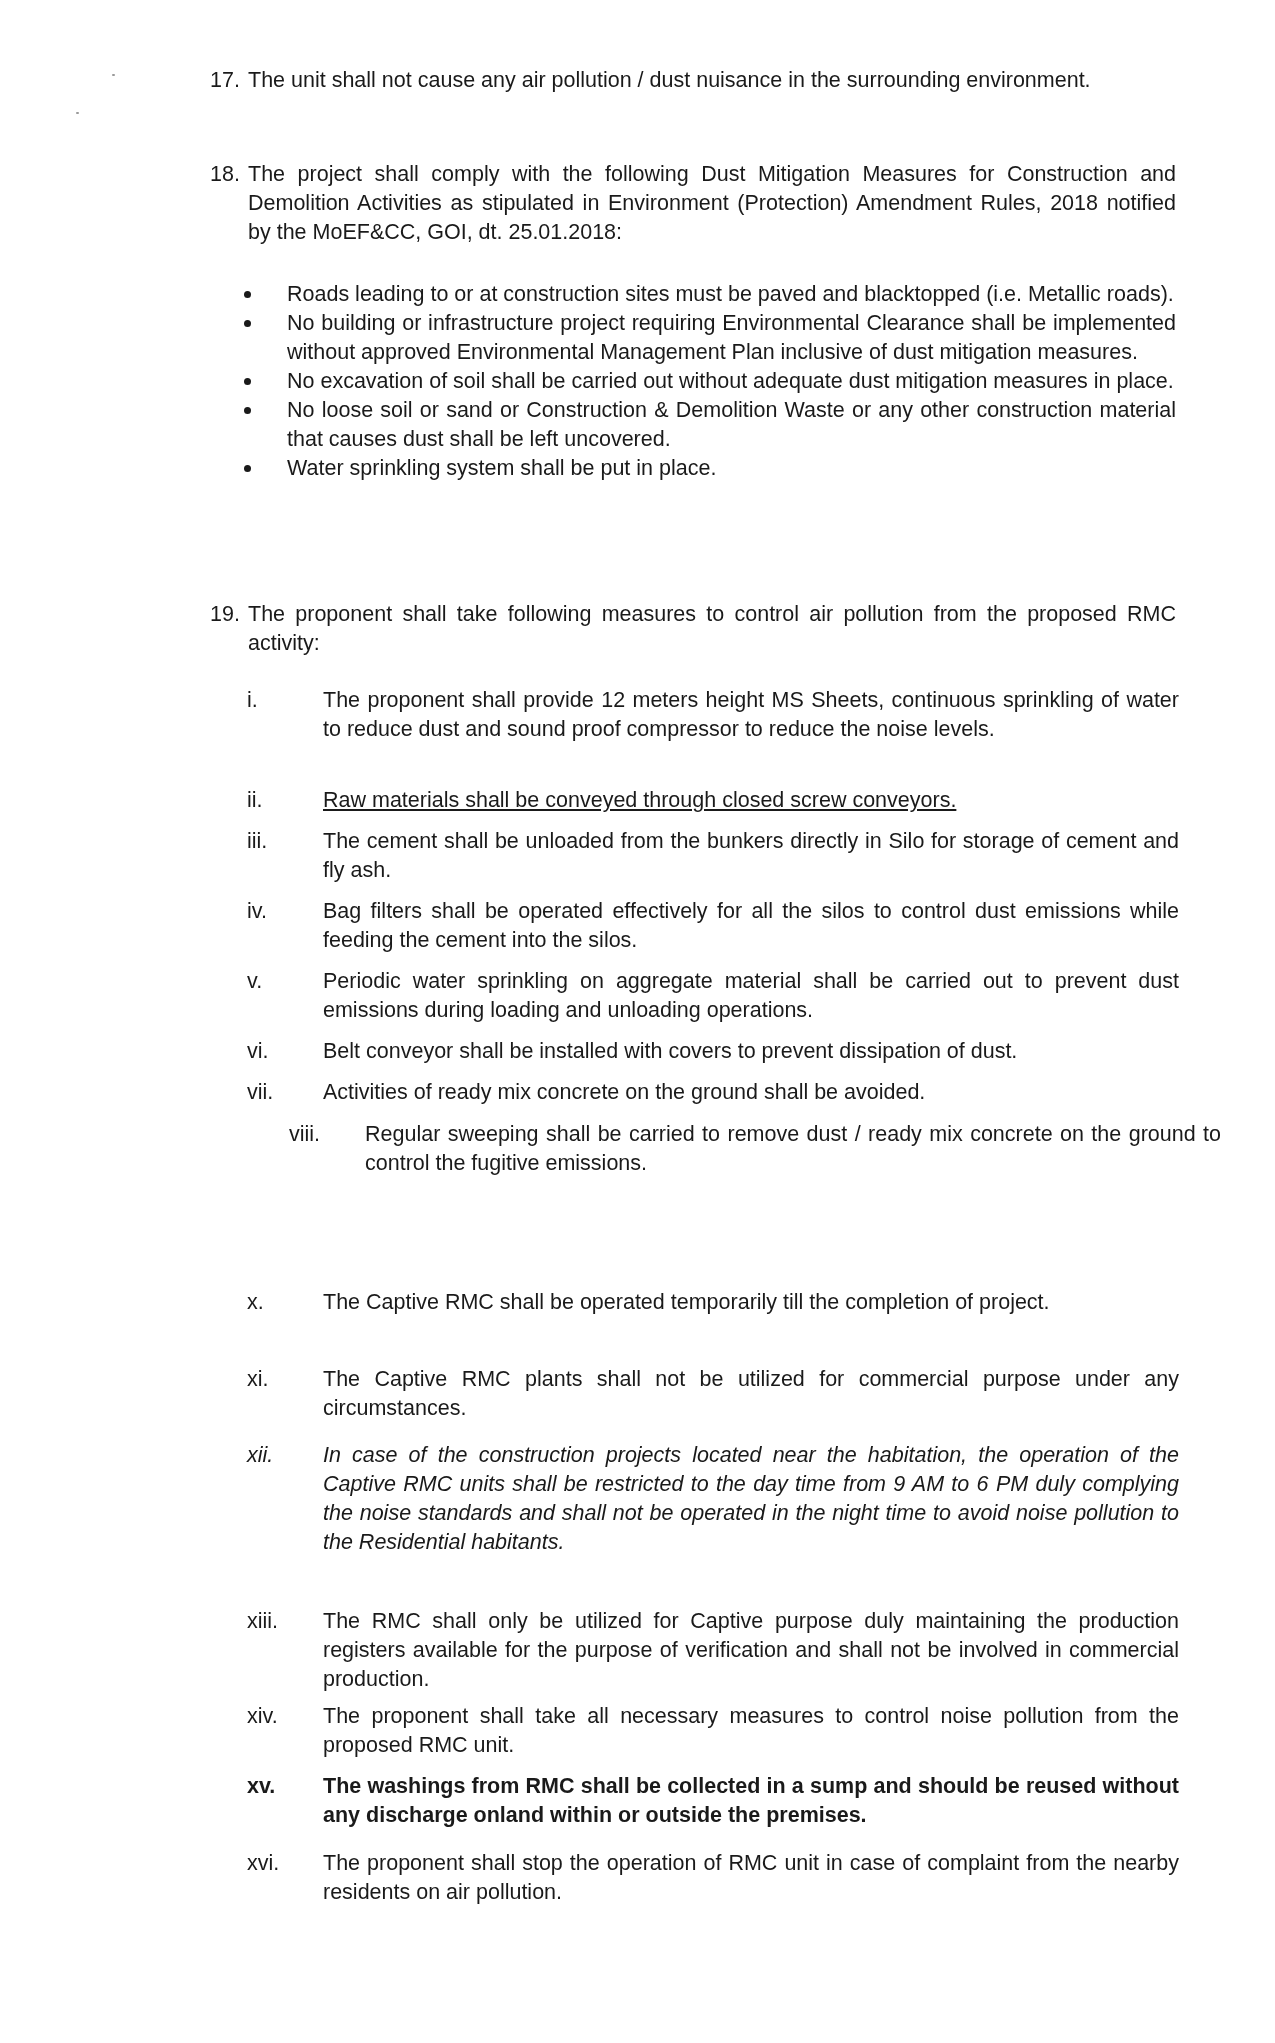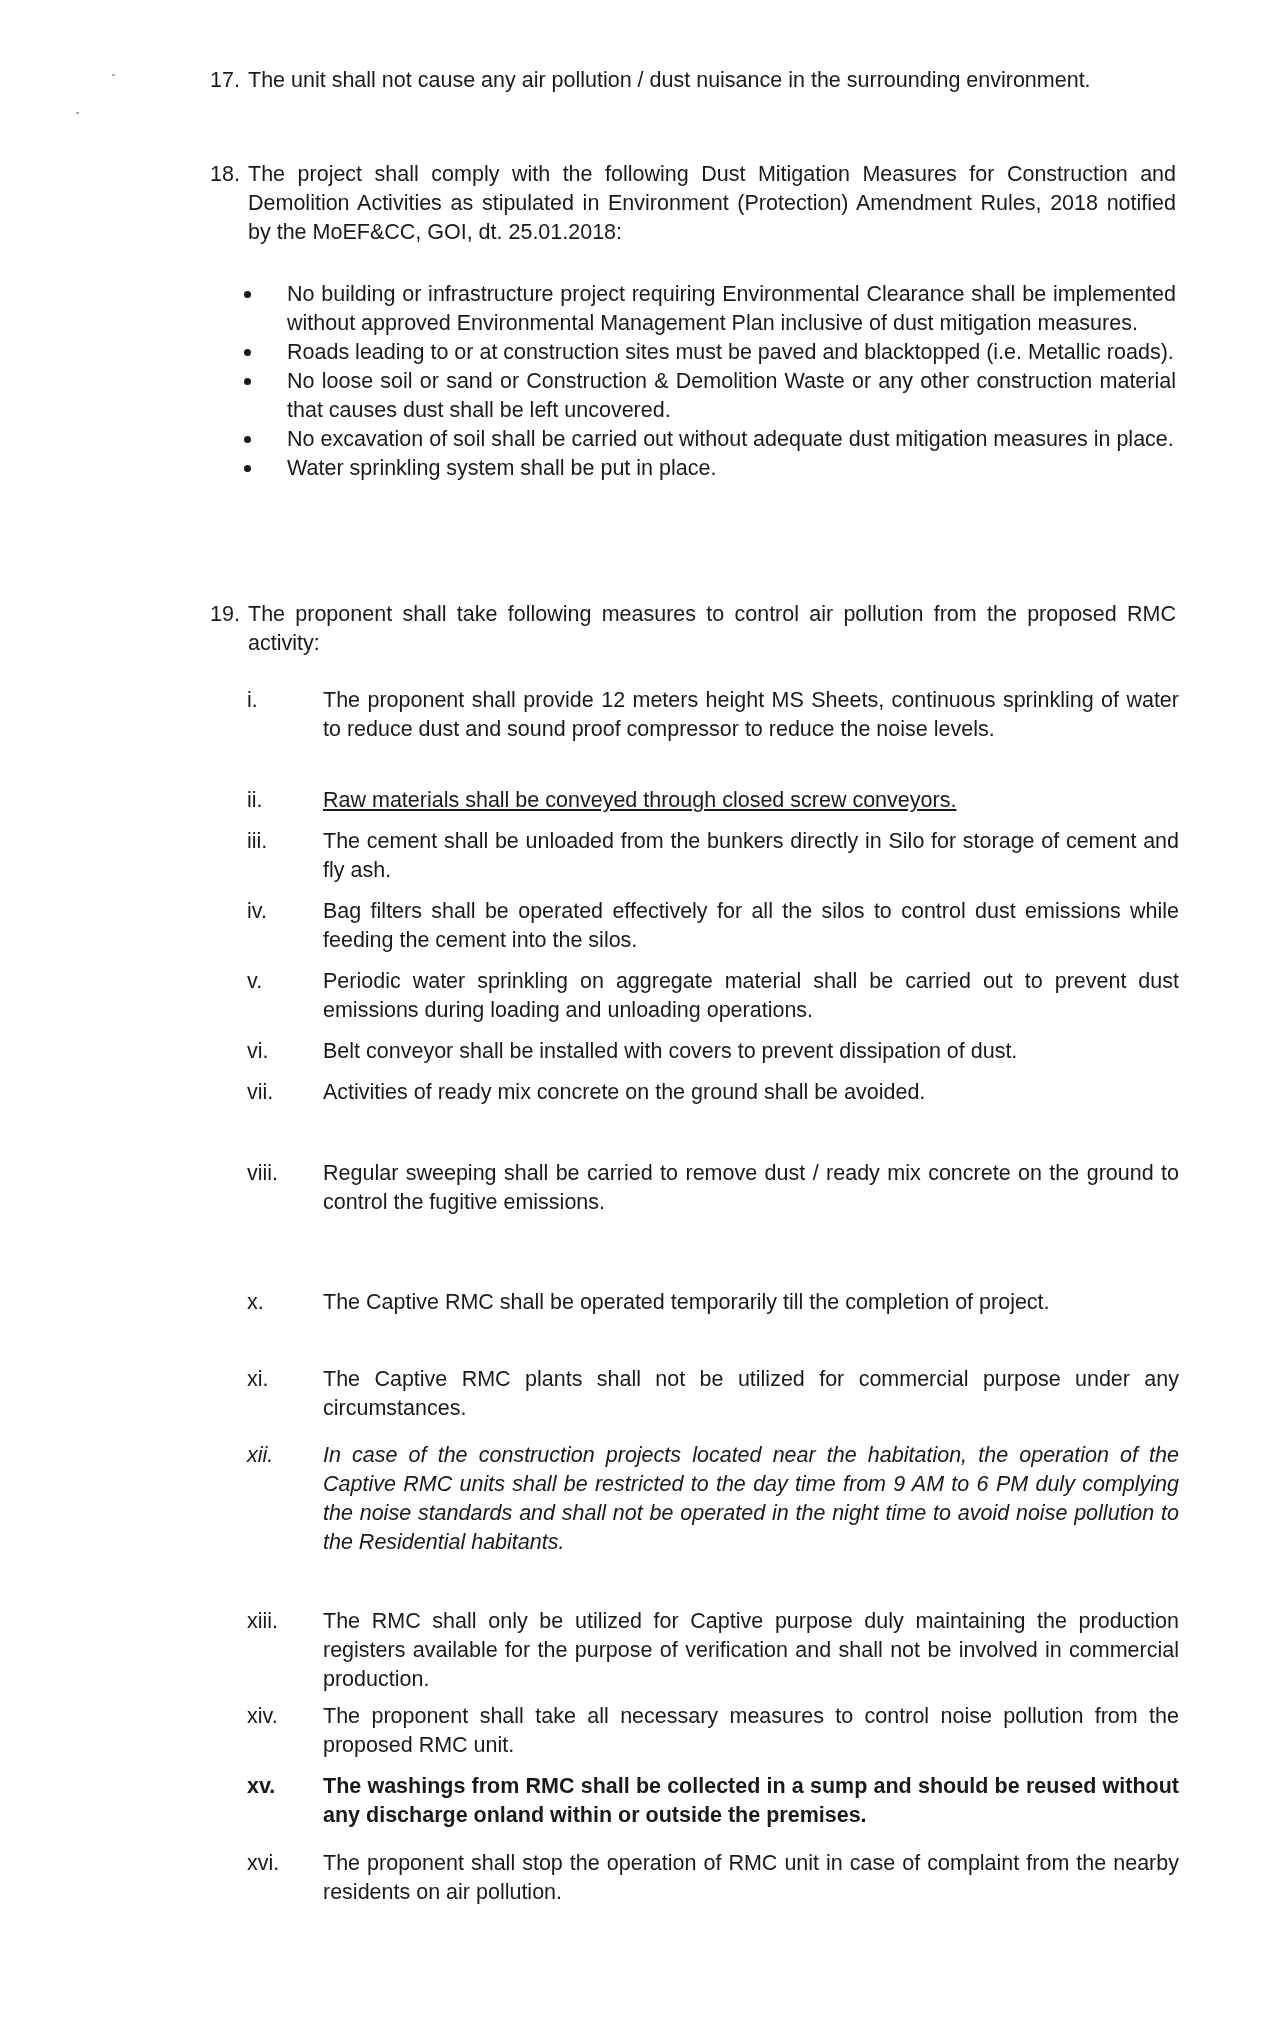--- a/index.html
+++ b/index.html
@@ -97,33 +97,33 @@
   </div>
 
   <div class="para" style="top:160px;">
     <span class="num">18.</span>
     <div class="txt">The project shall comply with the following Dust Mitigation Measures for Construction and Demolition Activities as stipulated in Environment (Protection) Amendment Rules, 2018 notified by the MoEF&amp;CC, GOI, dt. 25.01.2018:</div>
   </div>
 
   <ul class="bullets" style="top:280px;">
     <li>
       <span class="dot"></span>
+      <span>Roads leading to or at construction sites must be paved and blacktopped (i.e. Metallic roads).</span>
+    </li>
+    <li>
+      <span class="dot"></span>
       <span>No building or infrastructure project requiring Environmental Clearance shall be implemented without approved Environmental Management Plan inclusive of dust mitigation measures.</span>
     </li>
     <li>
       <span class="dot"></span>
-      <span>Roads leading to or at construction sites must be paved and blacktopped (i.e. Metallic roads).</span>
+      <span>No excavation of soil shall be carried out without adequate dust mitigation measures in place.</span>
     </li>
     <li>
       <span class="dot"></span>
       <span>No loose soil or sand or Construction &amp; Demolition Waste or any other construction material that causes dust shall be left uncovered.</span>
-    </li>
-    <li>
-      <span class="dot"></span>
-      <span>No excavation of soil shall be carried out without adequate dust mitigation measures in place.</span>
     </li>
     <li>
       <span class="dot"></span>
       <span>Water sprinkling system shall be put in place.</span>
     </li>
   </ul>
 
   <div class="para" style="top:600px;">
     <span class="num">19.</span>
     <div class="txt">The proponent shall take following measures to control air pollution from the proposed RMC activity:</div>
@@ -150,21 +150,21 @@
     <div class="rt">Periodic water sprinkling on aggregate material shall be carried out to prevent dust emissions during loading and unloading operations.</div>
   </div>
   <div class="roman" style="top:1037px;">
     <span class="rn">vi.</span>
     <div class="rt">Belt conveyor shall be installed with covers to prevent dissipation of dust.</div>
   </div>
   <div class="roman" style="top:1078px;">
     <span class="rn">vii.</span>
     <div class="rt">Activities of ready mix concrete on the ground shall be avoided.</div>
   </div>
-  <div class="roman" style="top:1159px;">
+  <div class="roman" style="top:1120px;margin-left:42px;">
     <span class="rn">viii.</span>
     <div class="rt">Regular sweeping shall be carried to remove dust / ready mix concrete on the ground to control the fugitive emissions.</div>
   </div>
   <div class="roman" style="top:1288px;">
     <span class="rn">x.</span>
     <div class="rt">The Captive RMC shall be operated temporarily till the completion of project.</div>
   </div>
   <div class="roman" style="top:1365px;">
     <span class="rn">xi.</span>
     <div class="rt">The Captive RMC plants shall not be utilized for commercial purpose under any circumstances.</div>

